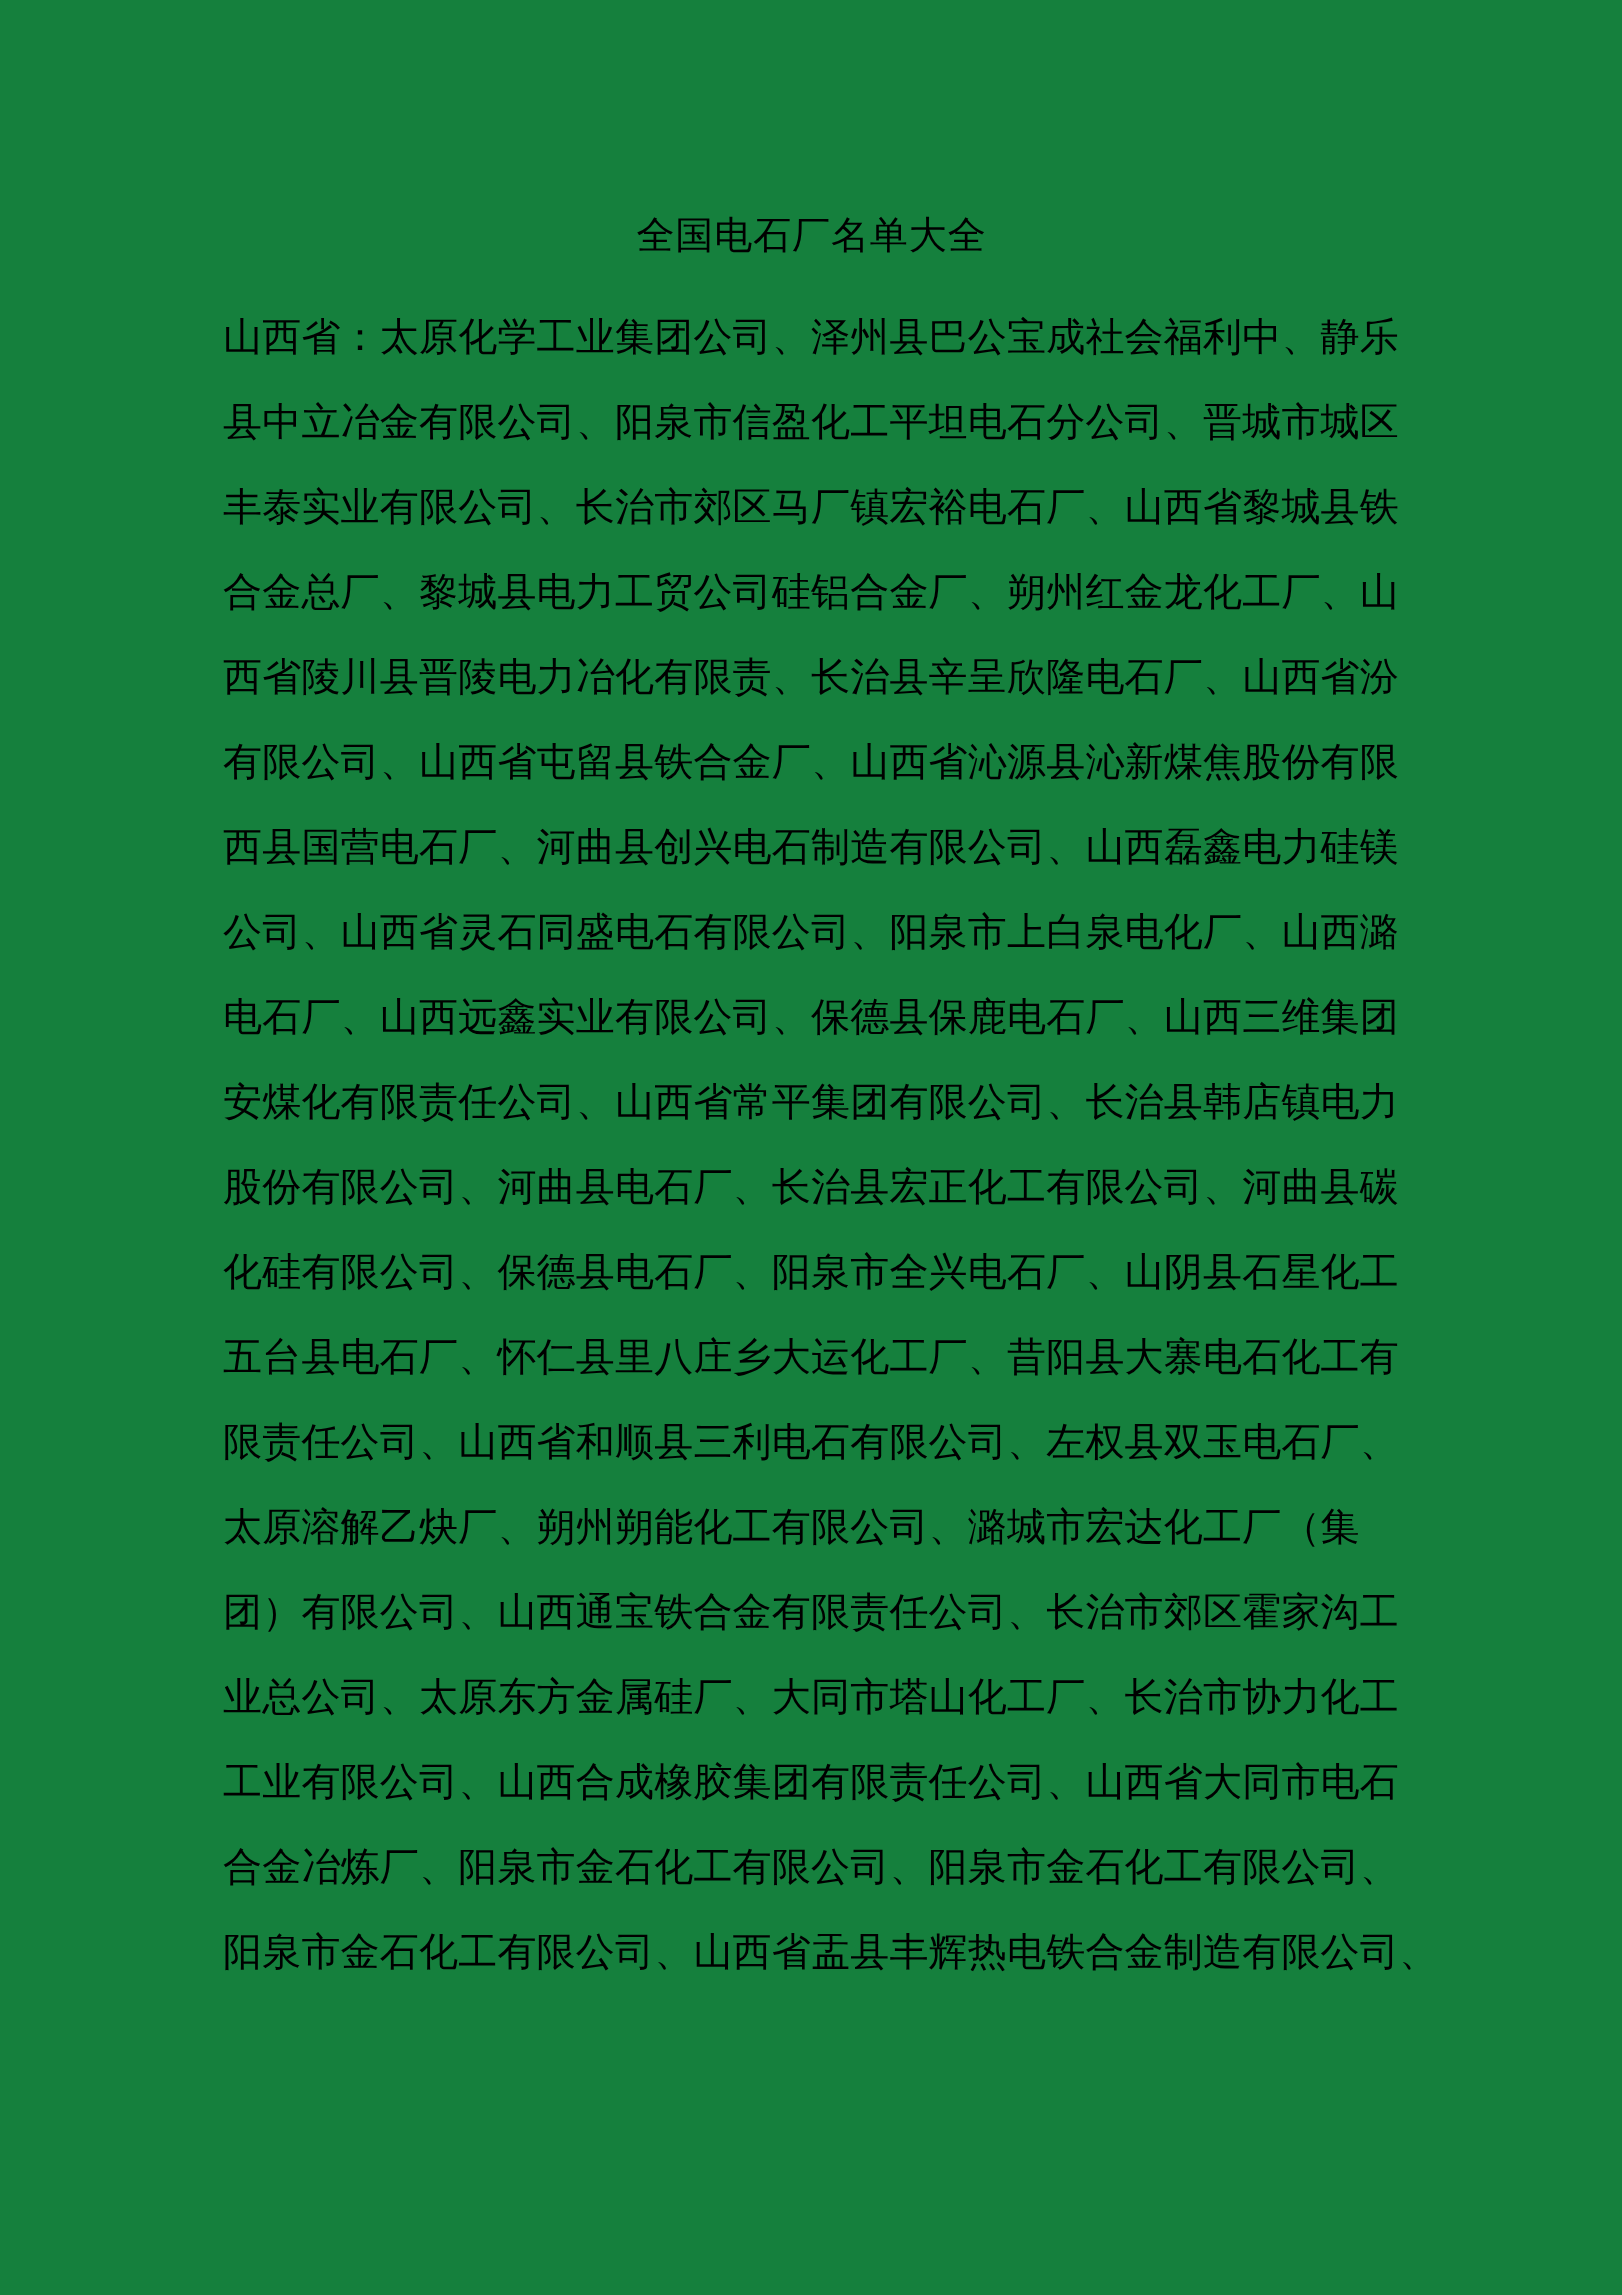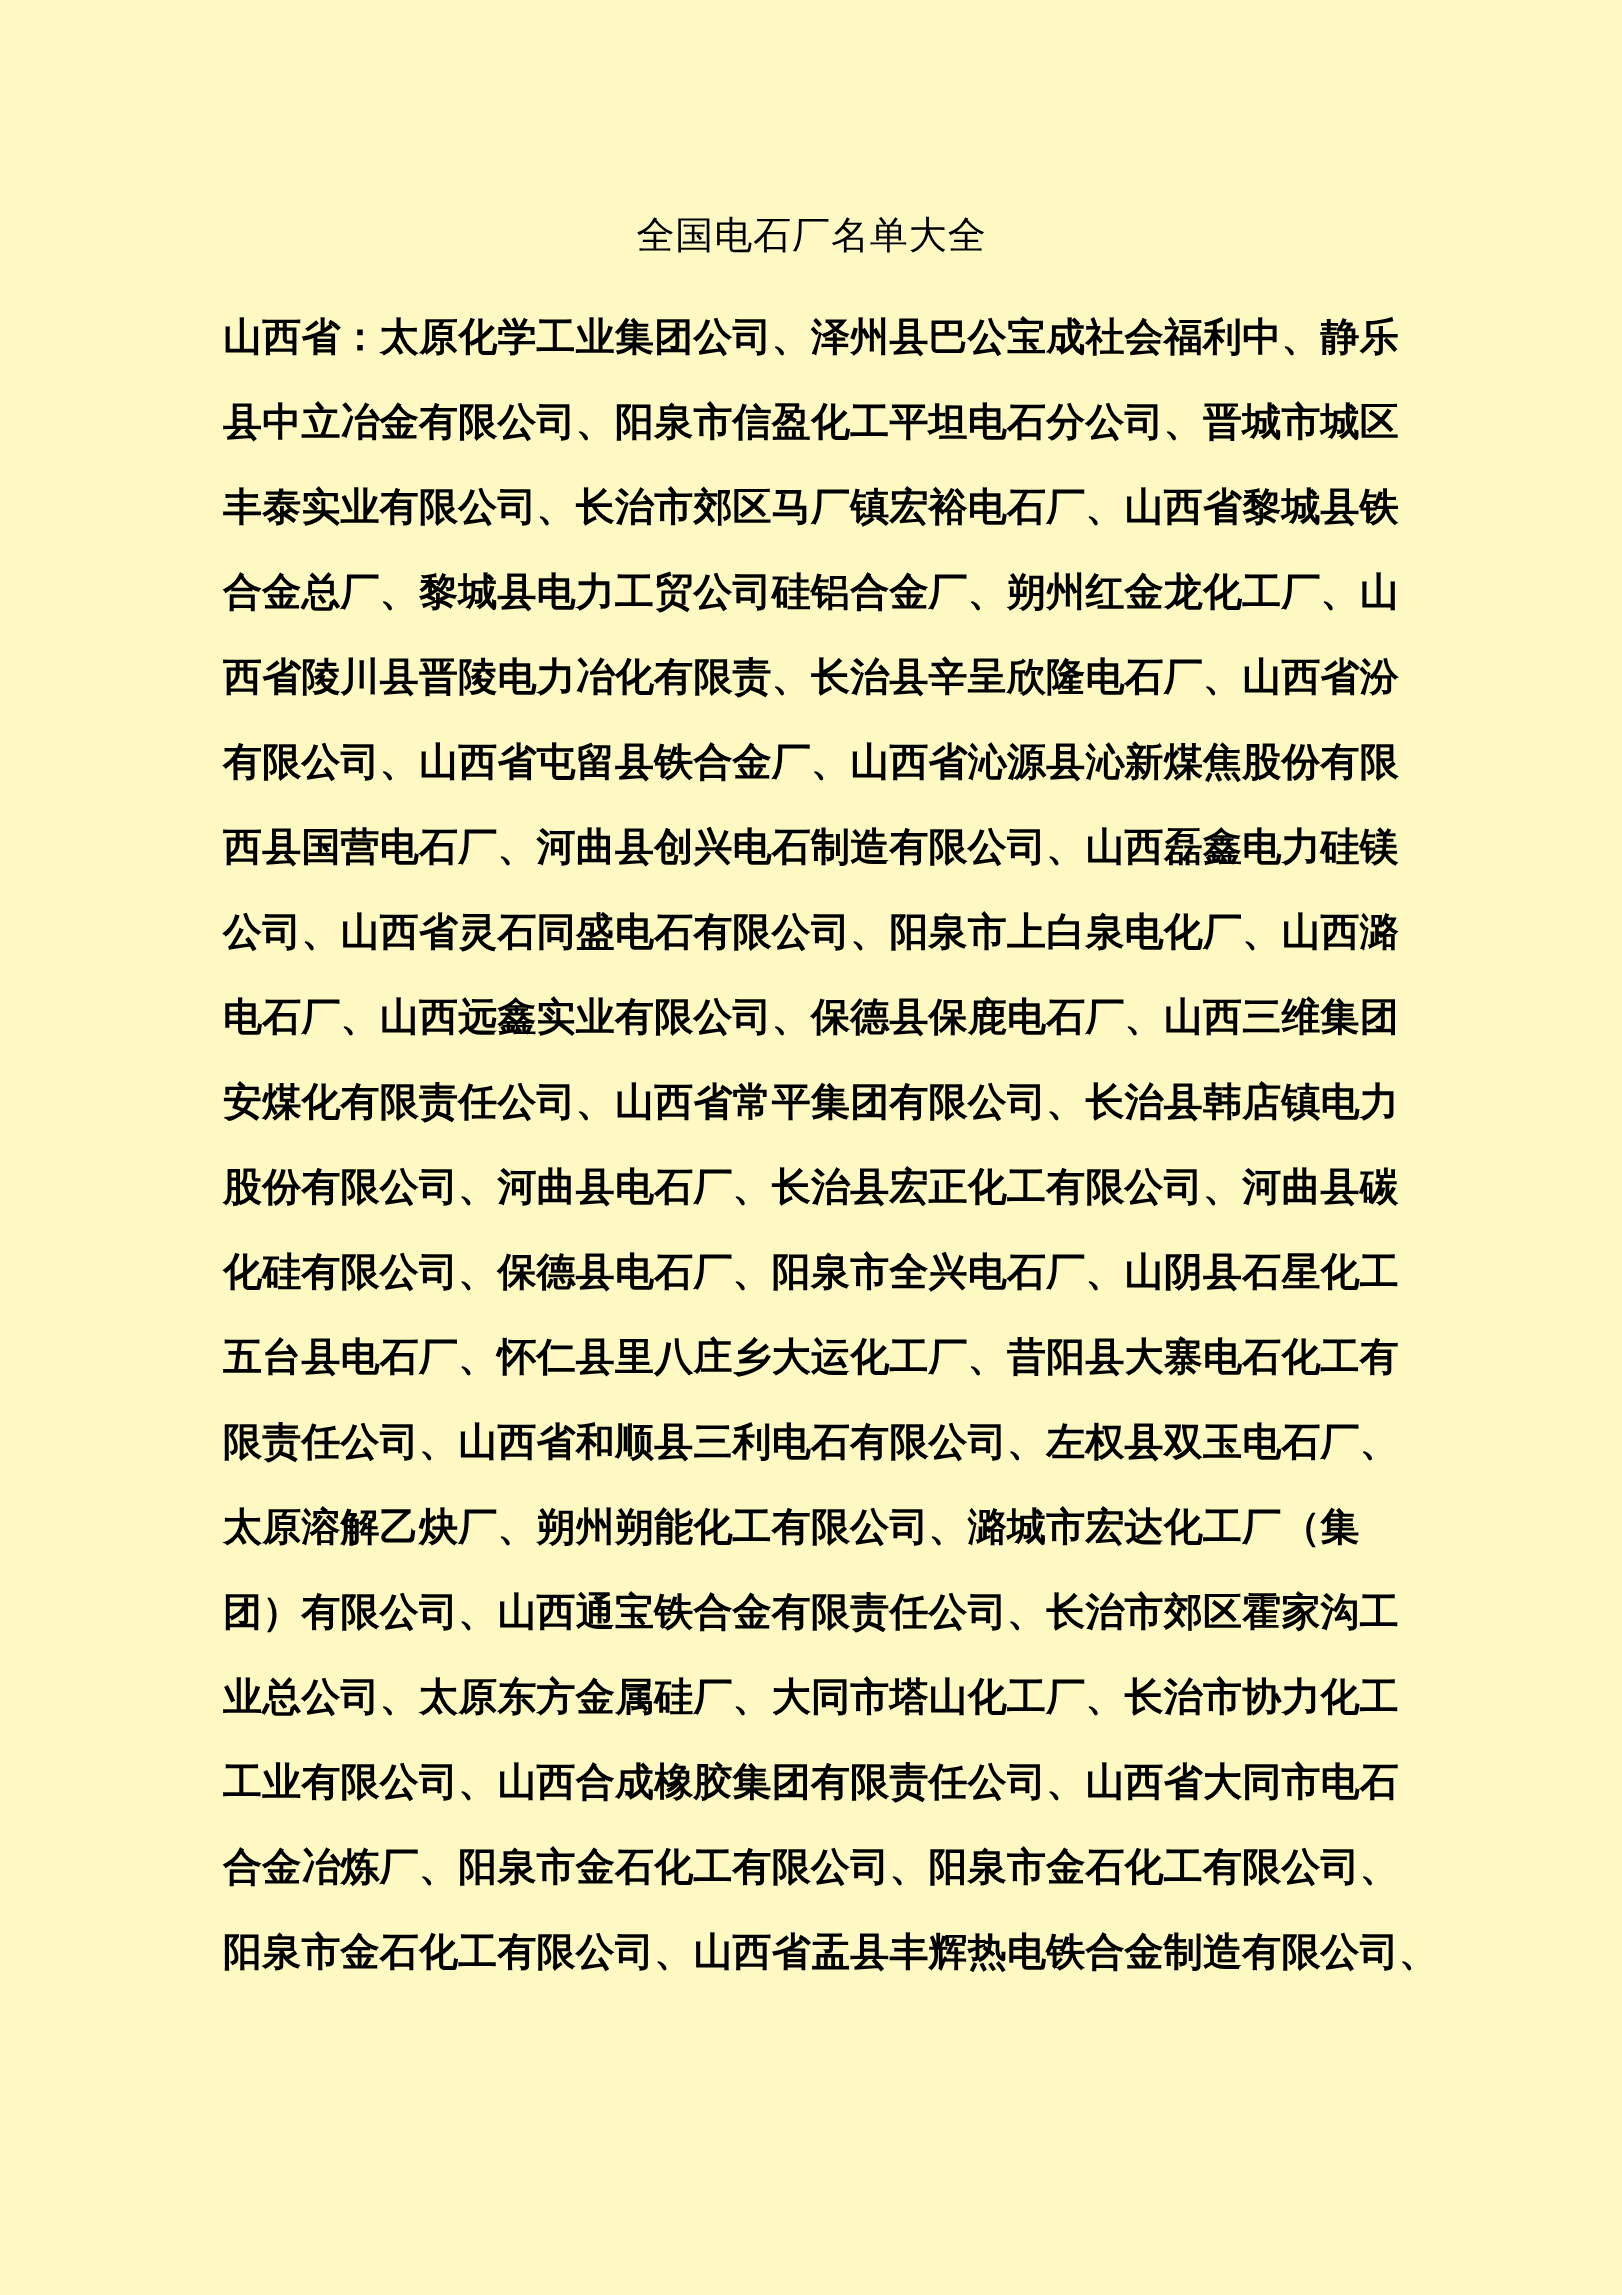--- a/index.html
+++ b/index.html
@@ -5,21 +5,21 @@
   html, body {
     margin: 0;
     padding: 0;
     background: #e8e8e8;
   }
   .page {
     position: relative;
     width: 1623px;
     height: 2295px;
     margin: 0 auto;
-    background: #fef9c3;
+    background: #15803d;
     color: #000000;
     font-family: "Liberation Serif", "DejaVu Serif", serif;
     overflow: hidden;
   }
   .doc-title {
     position: absolute;
     top: 209px;
     left: 0;
     width: 100%;
     margin: 0;
@@ -35,21 +35,20 @@
     left: 223px;
     width: 1187px;
     font-size: 39px;
   }
   .doc-line {
     height: 85px;
     line-height: 85px;
     white-space: nowrap;
     text-align: justify;
     letter-spacing: 0.2px;
-    font-weight: bold;
   }
 </style>
 </head>
 <body>
 
 <div class="page">
   <h1 class="doc-title">全国电石厂名单大全</h1>
   <div class="doc-body">
     <div class="doc-line">山西省：太原化学工业集团公司、泽州县巴公宝成社会福利中、静乐</div>
     <div class="doc-line">县中立冶金有限公司、阳泉市信盈化工平坦电石分公司、晋城市城区</div>

